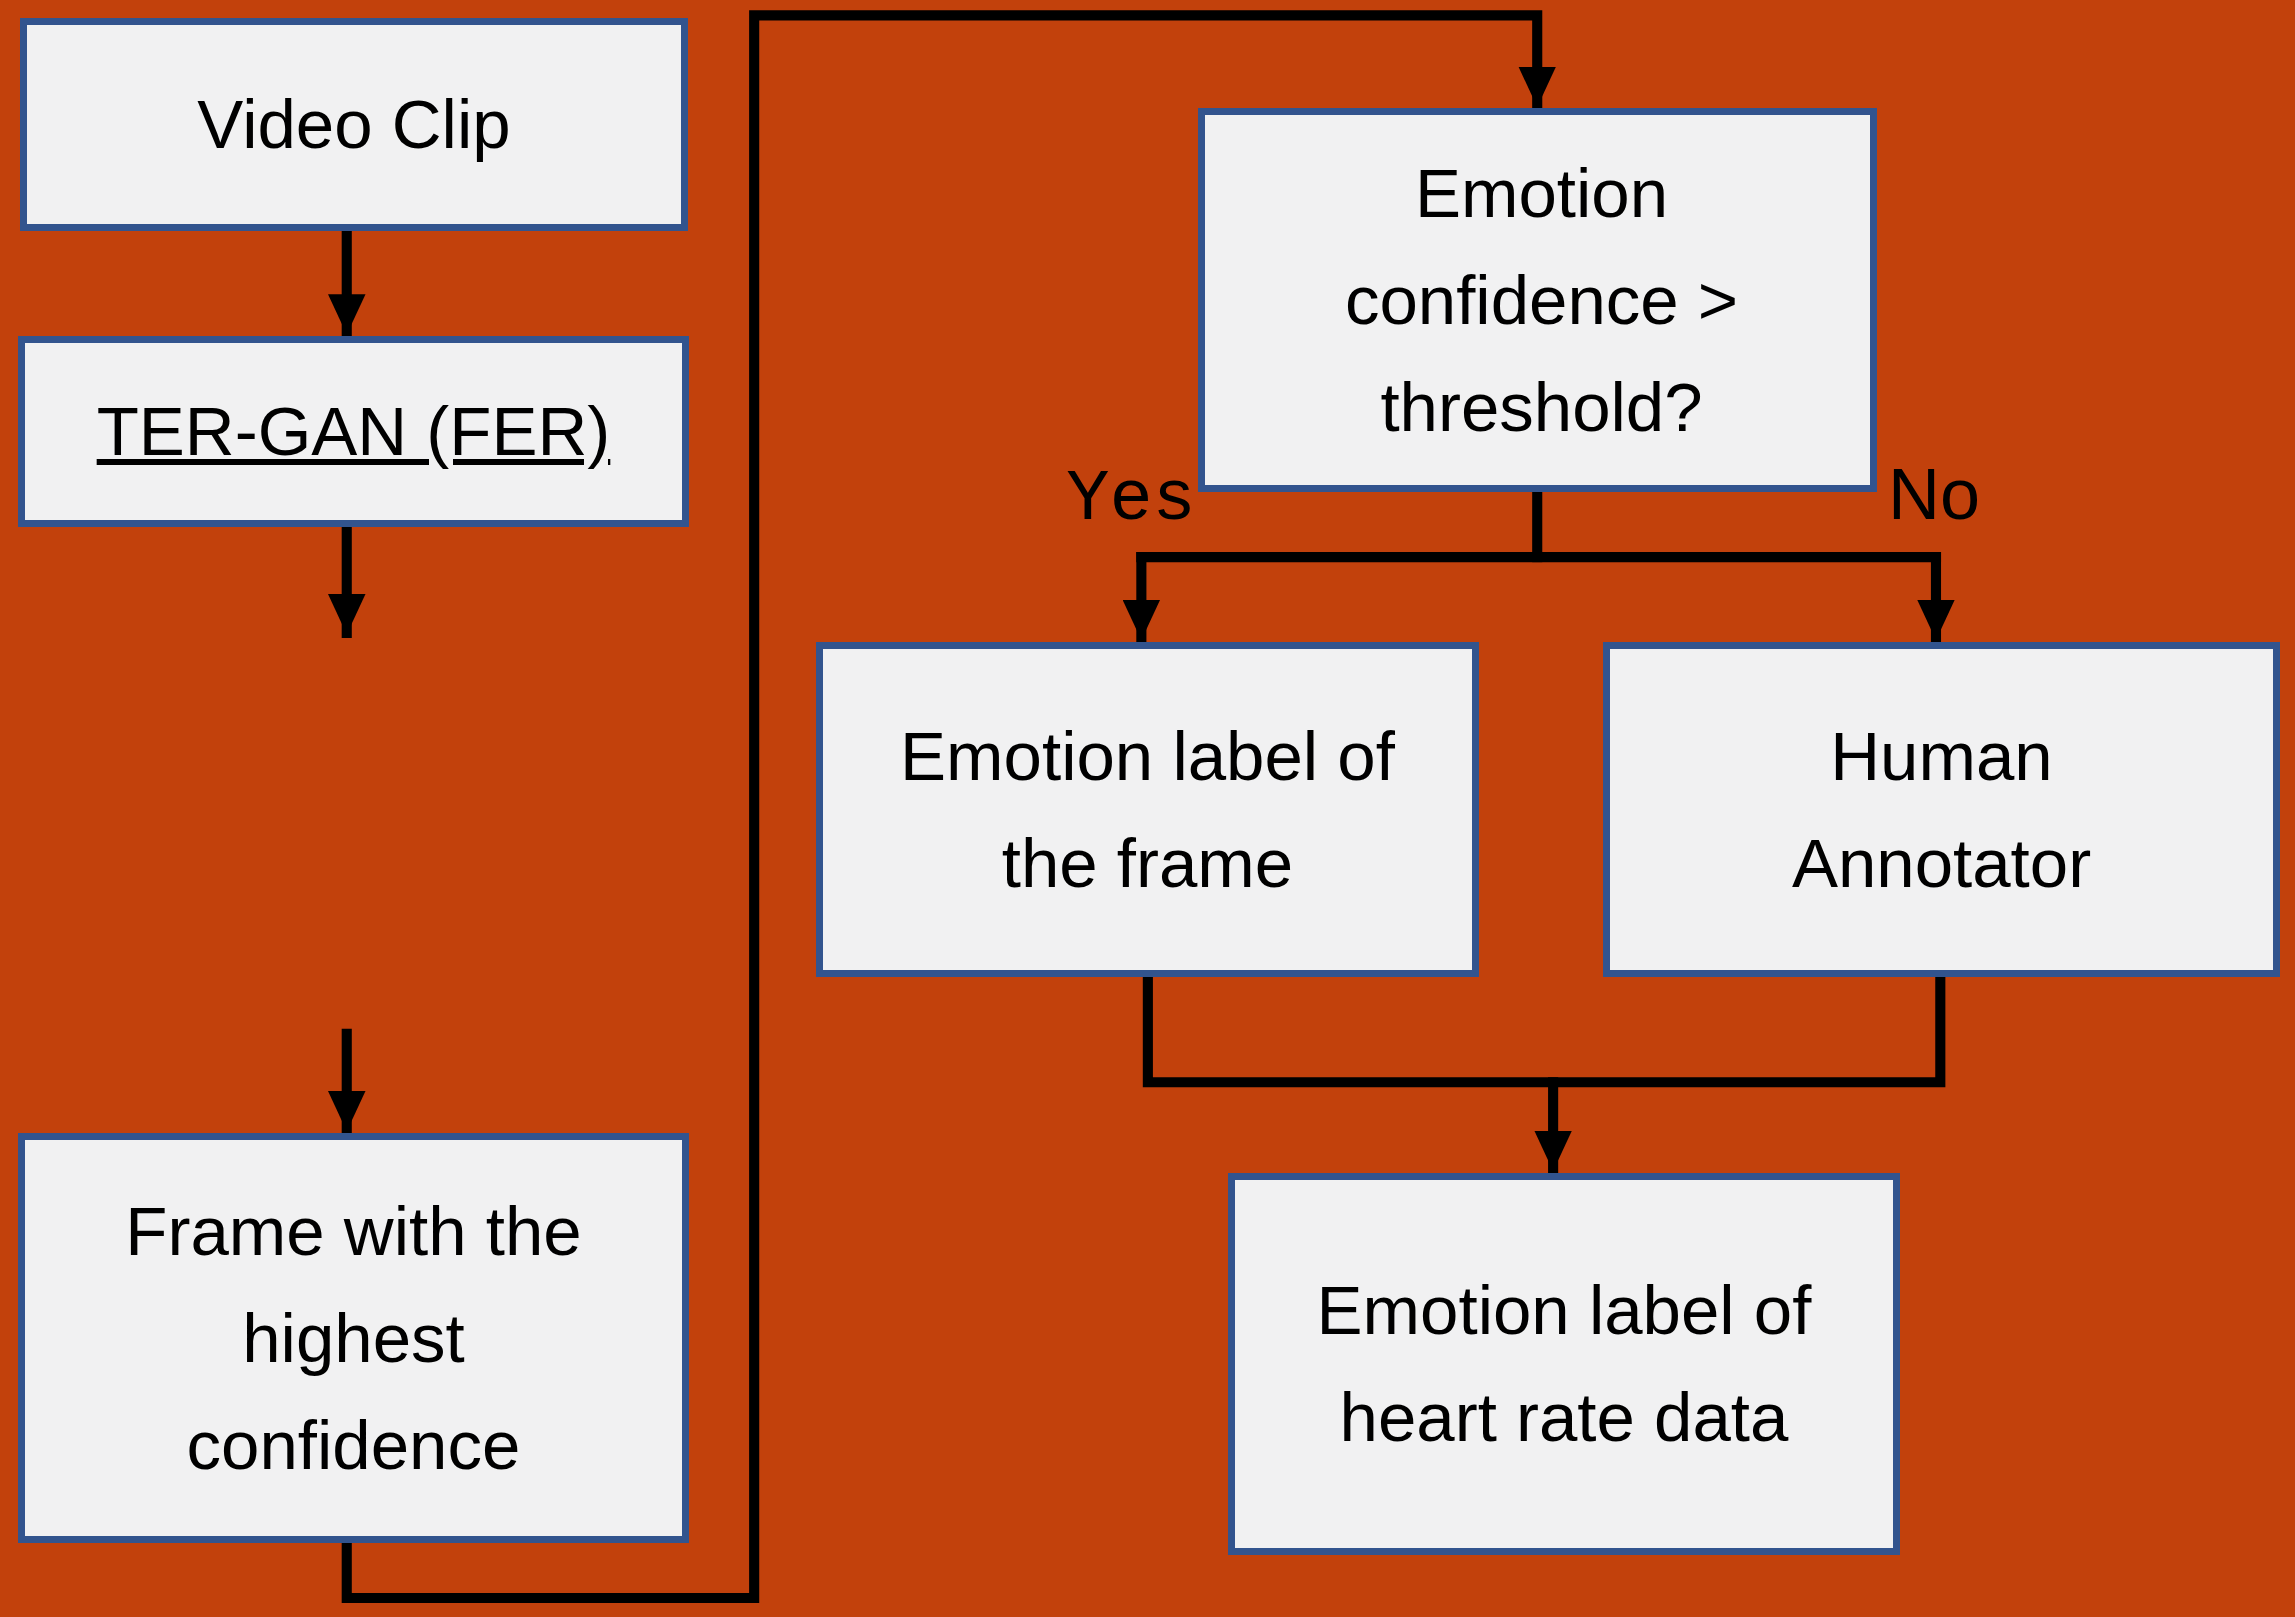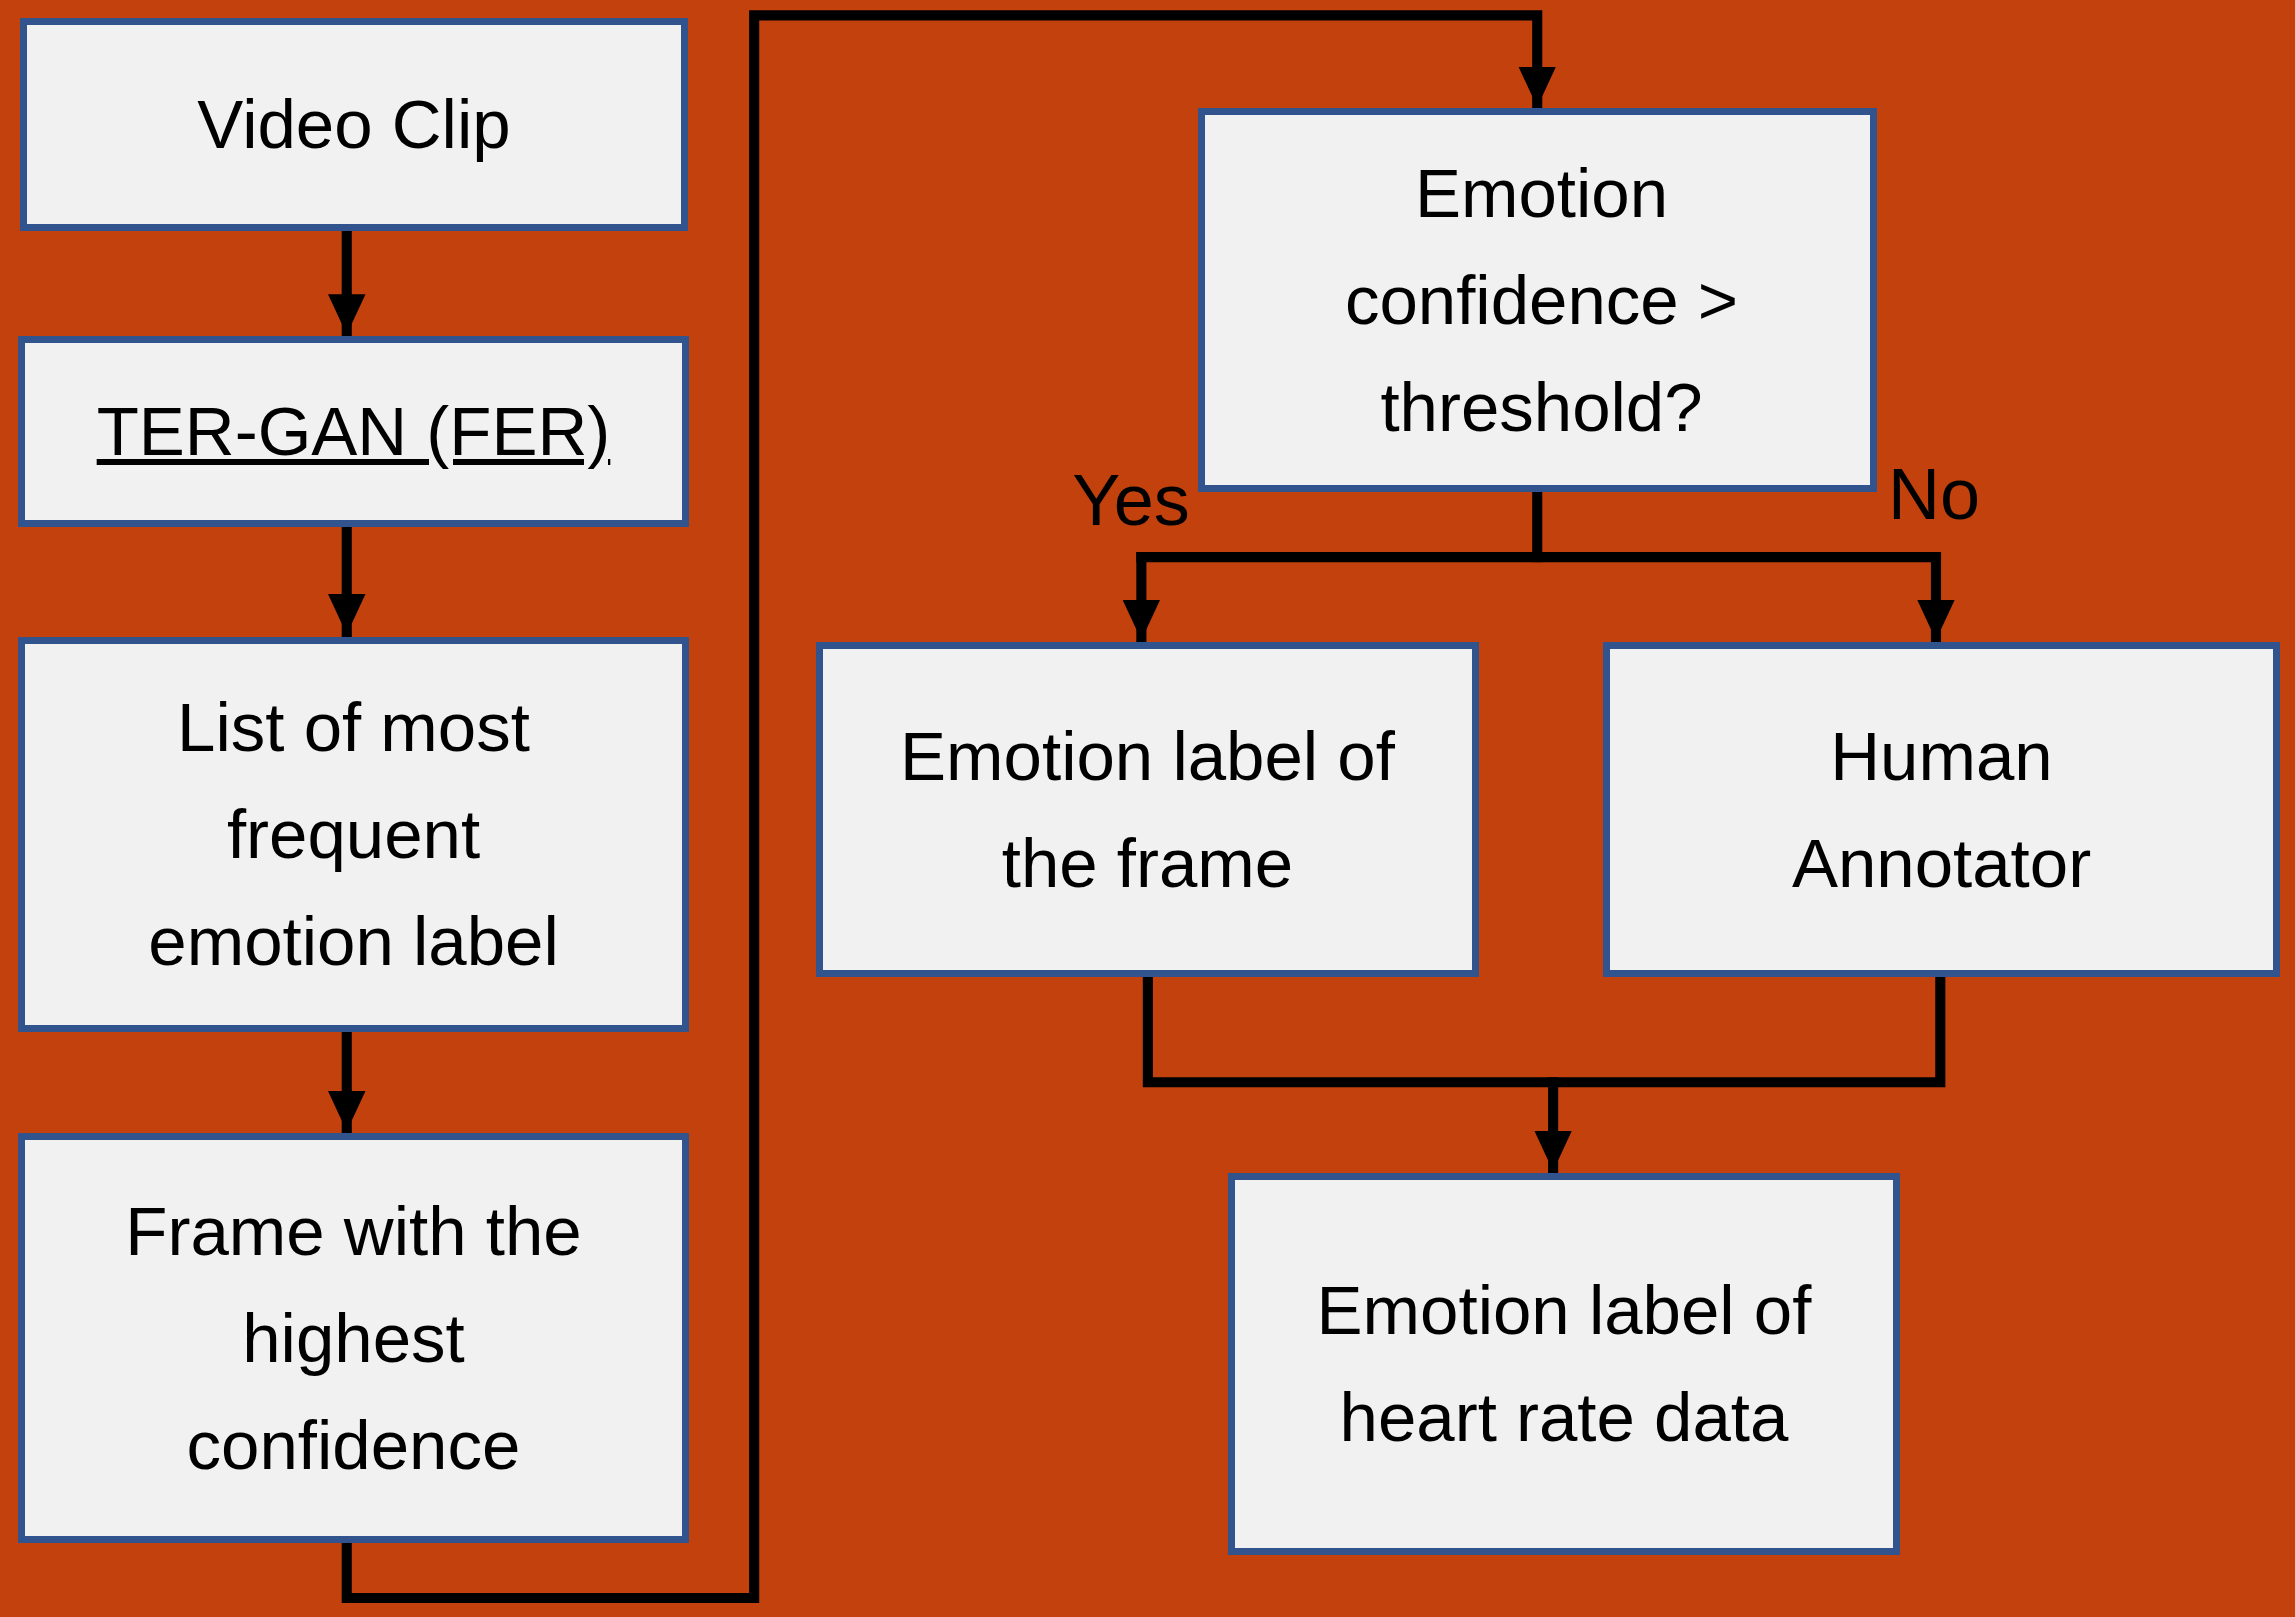--- a/index.html
+++ b/index.html
@@ -88,25 +88,20 @@
   </svg>
 
   <div class="node" style="left:20px; top:18px; width:668px; height:213px;">
     <div class="node-label">Video Clip</div>
   </div>
 
   <div class="node" style="left:18px; top:336px; width:671px; height:191px;text-decoration:underline;">
     <div class="node-label">TER-GAN (FER)</div>
   </div>
 
-  <div class="node" style="left:18px; top:637px; width:671px; height:395px;">
-    <div class="node-label">List of most
-frequent
-emotion label</div>
-  </div>
 
   <div class="node" style="left:18px; top:1133px; width:671px; height:410px;">
     <div class="node-label">Frame with the
 highest
 confidence</div>
   </div>
 
   <div class="node" style="left:1198px; top:108px; width:679px; height:384px;padding-left:8px;">
     <div class="node-label">Emotion
 confidence &gt;
@@ -121,18 +116,18 @@
   <div class="node" style="left:1603px; top:642px; width:677px; height:335px;align-items:center;">
     <div class="node-label">Human
 Annotator</div>
   </div>
 
   <div class="node" style="left:1228px; top:1173px; width:672px; height:382px;">
     <div class="node-label">Emotion label of
 heart rate data</div>
   </div>
 
-  <div class="edge-label" style="left:1131px; top:500px;">Yes</div>
+  <div class="edge-label" style="left:1131px; top:500px;font-family:Liberation Mono, monospace;">Yes</div>
 
   <div class="edge-label" style="left:1934px; top:494px;">No</div>
 
 </div>
 
 
 </body></html>

